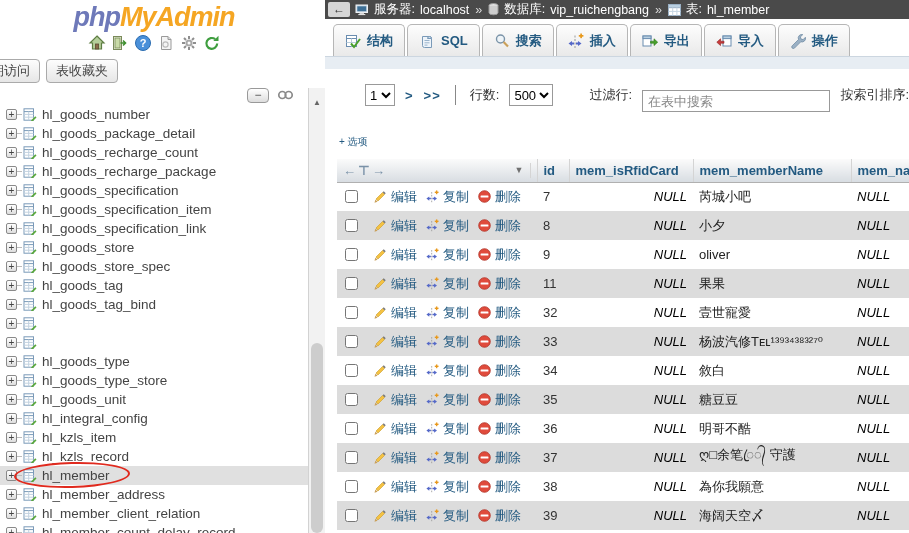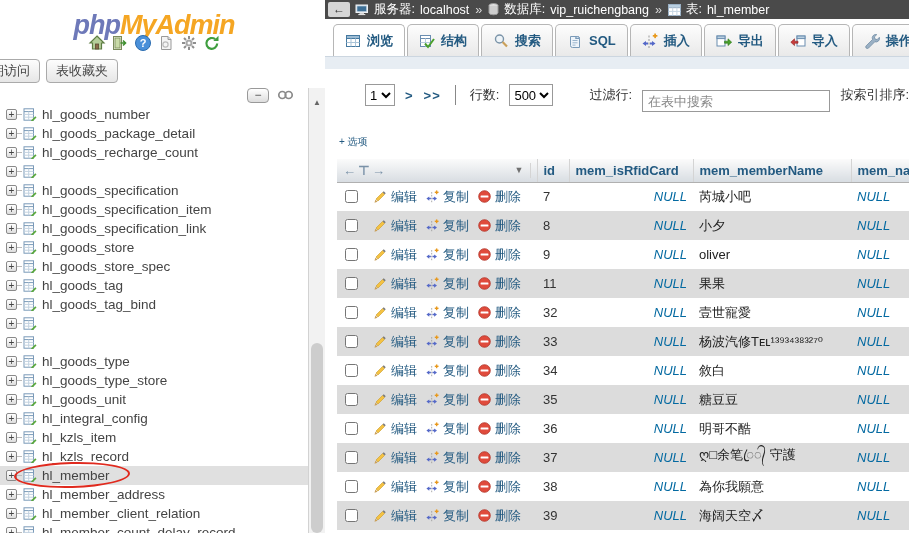--- a/index.html
+++ b/index.html
@@ -6,21 +6,21 @@
   html,body { margin:0; padding:0; }
   body {
     width:909px; height:533px; overflow:hidden; position:relative;
     font-family:"Liberation Sans","DejaVu Sans",sans-serif; font-size:13px;
     background:#fff; color:#333;
   }
   a { text-decoration:none; cursor:pointer; }
 
   
   .sidebar { position:absolute; left:0; top:0; width:308px; height:533px; background:#fff; overflow:hidden; }
-  .logo { text-align:center; padding-top:10px; font-size:27px; font-weight:bold; font-style:italic; letter-spacing:-1px; cursor:pointer; height:32px; }
+  .logo { text-align:center; padding-top:2px; font-size:27px; font-weight:bold; font-style:italic; letter-spacing:-1px; cursor:pointer; height:32px; }
   .logo .php { color:#6e79b9; }
   .logo .myadmin { color:#f5a623; }
   .sidebar-icons { display:flex; justify-content:center; align-items:center; gap:5px; margin-top:2px; height:18px; }
   .sidebar-icons .icn { width:18px; height:18px; cursor:pointer; display:inline-block; }
   .sidebar-tabs { display:flex; gap:6px; margin-top:7px; margin-left:-32px; }
   .sb-tab { border:1px solid #aaa; border-radius:4px; background:linear-gradient(#fdfdfd,#e6e6e6); padding:2px 9px; font-size:13px; color:#444; white-space:nowrap; cursor:pointer; font-family:inherit; }
   .tree-controls { display:flex; justify-content:flex-end; align-items:center; gap:8px; padding-right:14px; margin-top:4px; height:16px; }
   .collapse-btn { display:inline-block; width:22px; height:15px; border:1px solid #999; border-radius:4px; background:linear-gradient(#fff,#ddd); color:#555; font-size:12px; line-height:12px; text-align:center; cursor:pointer; }
   .link-icn { cursor:pointer; height:12px; }
   .tree { margin-top:2px; }
@@ -65,21 +65,21 @@
   table.datatable { border-collapse:collapse; table-layout:fixed; margin-top:10px; width:680px; }
   .datatable th { height:23px; background:linear-gradient(#fbfbfb,#d8dde2); border-bottom:1px solid #b0b0b0; border-right:1px solid #d4d4d4; color:#235a81; font-weight:bold; font-size:13px; text-align:left; padding:0 6px; white-space:nowrap; overflow:hidden; }
   .datatable td { height:29px; padding:0 6px; font-size:13px; white-space:nowrap; overflow:hidden; }
   .datatable tr.alt td { background:#dcdcdc; }
   .th-actions { display:flex; align-items:center; justify-content:space-between; border-right:1px solid #d4d4d4; }
   .colnav { color:#7a92a8; font-size:13px; letter-spacing:2px; cursor:pointer; }
   .sorticn { color:#707070; font-size:9px; cursor:pointer; padding-right:6px; }
   .cell-actions { display:flex; align-items:center; gap:9px; }
   .cell-actions input { margin:0 6px 0 2px; width:13px; height:13px; cursor:pointer; }
   .action-link { display:inline-flex; align-items:center; gap:4px; color:#235a81; font-size:13px; }
-  .null { color:#0369a1; font-style:italic; }
+  .null { color:#000000; font-style:italic; }
   .td-right { text-align:right; }
   .name-cell { color:#222; }
 </style>
 </head>
 <body>
 
 <div class="sidebar">
   <div class="logo"><span class="php">php</span><span class="myadmin">MyAdmin</span></div>
   <div class="sidebar-icons">
       <span class="icn"><svg width="18" height="18" viewBox="0 0 18 18">
@@ -174,20 +174,21 @@
         <span class="expander">+</span>
         <span class="tconn"></span>
         <span class="titem-icon"><svg width="14" height="13" viewBox="0 0 14 13">
             <rect x="1" y="0.8" width="9.5" height="11.4" fill="#fff" stroke="#7a9ab8"></rect>
             <line x1="1" y1="3.6" x2="10.5" y2="3.6" stroke="#7a9ab8"></line>
             <line x1="5.7" y1="3.6" x2="5.7" y2="12.2" stroke="#c2d2e0"></line>
             <line x1="1" y1="6.4" x2="10.5" y2="6.4" stroke="#c2d2e0"></line>
             <line x1="1" y1="9.2" x2="10.5" y2="9.2" stroke="#c2d2e0"></line>
             <path d="M8 12.6 l4.3 -4.3 1.2 1.2 -4.3 4.3 z" fill="#5aa83c"></path>
           </svg></span>
+        <span class="tree-label">hl_goods_recharge_package</span>
       </div>
       <div class="tree-item">
         <span class="expander">+</span>
         <span class="tconn"></span>
         <span class="titem-icon"><svg width="14" height="13" viewBox="0 0 14 13">
             <rect x="1" y="0.8" width="9.5" height="11.4" fill="#fff" stroke="#7a9ab8"></rect>
             <line x1="1" y1="3.6" x2="10.5" y2="3.6" stroke="#7a9ab8"></line>
             <line x1="5.7" y1="3.6" x2="5.7" y2="12.2" stroke="#c2d2e0"></line>
             <line x1="1" y1="6.4" x2="10.5" y2="6.4" stroke="#c2d2e0"></line>
             <line x1="1" y1="9.2" x2="10.5" y2="9.2" stroke="#c2d2e0"></line>
@@ -467,64 +468,52 @@
           <line x1="4.7" y1="3.7" x2="4.7" y2="11.5" stroke="#c5d5e2"></line>
           <line x1="8.9" y1="3.7" x2="8.9" y2="11.5" stroke="#c5d5e2"></line>
           <line x1="0.5" y1="7.4" x2="12.5" y2="7.4" stroke="#c5d5e2"></line>
         </svg>
       </span>
     <span>表:</span>
     <a>hl_member</a>
   </div>
 
   <div class="tabbar">
-      <div class="tab active">
-        <span class="ticn">
-          <svg width="16" height="16" viewBox="0 0 16 16">
-            <rect x="1.5" y="2.5" width="13" height="11" fill="#fff" stroke="#4579a0"></rect>
-            <rect x="1.5" y="2.5" width="13" height="3" fill="#9dbcd4" stroke="#4579a0"></rect>
-            <line x1="6" y1="5.5" x2="6" y2="13.5" stroke="#aac4d8"></line>
-            <line x1="10.5" y1="5.5" x2="10.5" y2="13.5" stroke="#aac4d8"></line>
-            <line x1="1.5" y1="9.5" x2="14.5" y2="9.5" stroke="#aac4d8"></line>
-          </svg>
-        </span>
-        <span>浏览</span>
-      </div>
       <div class="tab">
         <span class="ticn">
           <svg width="16" height="16" viewBox="0 0 16 16">
             <rect x="1.5" y="2.5" width="10" height="11" fill="#fff" stroke="#6a8db0"></rect>
             <line x1="1.5" y1="5.5" x2="11.5" y2="5.5" stroke="#6a8db0"></line>
             <line x1="6.5" y1="5.5" x2="6.5" y2="13.5" stroke="#b9cddc"></line>
             <line x1="1.5" y1="9.5" x2="11.5" y2="9.5" stroke="#b9cddc"></line>
             <path d="M6 10.5 l3 3.5 6 -8" fill="none" stroke="#4aa02c" stroke-width="2"></path>
           </svg>
         </span>
         <span>结构</span>
       </div>
       <div class="tab">
         <span class="ticn">
           <svg width="16" height="16" viewBox="0 0 16 16">
-            <circle cx="6.5" cy="6" r="4" fill="#eef4f8" stroke="#7a93a8" stroke-width="1.4"></circle>
-            <line x1="9.6" y1="9" x2="14" y2="13.5" stroke="#caa05a" stroke-width="2.2"></line>
-          </svg>
-        </span>
-        <span>搜索</span>
-      </div>
-      <div class="tab">
-        <span class="ticn">
-          <svg width="16" height="16" viewBox="0 0 16 16">
             <path d="M3.5 3.5 h7 a2 2 0 0 1 2 2 v9 h-7 a2 2 0 0 1 -2 -2 z" fill="#eef4fa" stroke="#7a9ab8"></path>
             <path d="M12.5 5.5 a2 2 0 0 0 -2 -2 a2 2 0 0 0 -2 2 z" fill="#cfe0ee" stroke="#7a9ab8"></path>
             <line x1="5.5" y1="7.5" x2="10.5" y2="7.5" stroke="#9ab4cc"></line>
             <line x1="5.5" y1="9.8" x2="10.5" y2="9.8" stroke="#9ab4cc"></line>
             <line x1="5.5" y1="12.1" x2="8.5" y2="12.1" stroke="#9ab4cc"></line>
           </svg>
         </span>
         <span>SQL</span>
+      </div>
+      <div class="tab">
+        <span class="ticn">
+          <svg width="16" height="16" viewBox="0 0 16 16">
+            <circle cx="6.5" cy="6" r="4" fill="#eef4f8" stroke="#7a93a8" stroke-width="1.4"></circle>
+            <line x1="9.6" y1="9" x2="14" y2="13.5" stroke="#caa05a" stroke-width="2.2"></line>
+          </svg>
+        </span>
+        <span>搜索</span>
       </div>
       <div class="tab">
         <span class="ticn">
           <svg width="16" height="16" viewBox="0 0 16 16">
             <line x1="7" y1="2.5" x2="7" y2="15" stroke="#999" stroke-dasharray="2 1.5"></line>
             <path d="M0.5 10.5 l3.5 -2.6 v1.6 h2 v2 h-2 v1.6 z" fill="#5468c8"></path>
             <path d="M13.5 10.5 l-3.5 -2.6 v1.6 h-2 v2 h2 v1.6 z" fill="#5468c8"></path>
             <rect x="10.8" y="2" width="4.6" height="1.7" fill="#e8991c"></rect>
             <rect x="12.25" y="0.55" width="1.7" height="4.6" fill="#e8991c"></rect>
           </svg>

